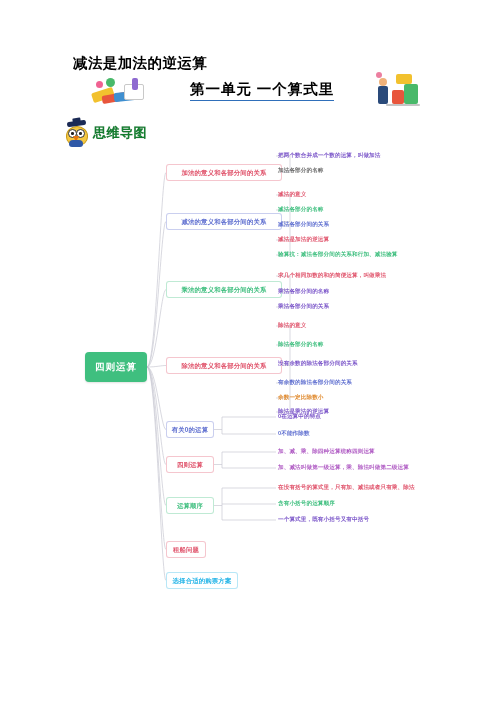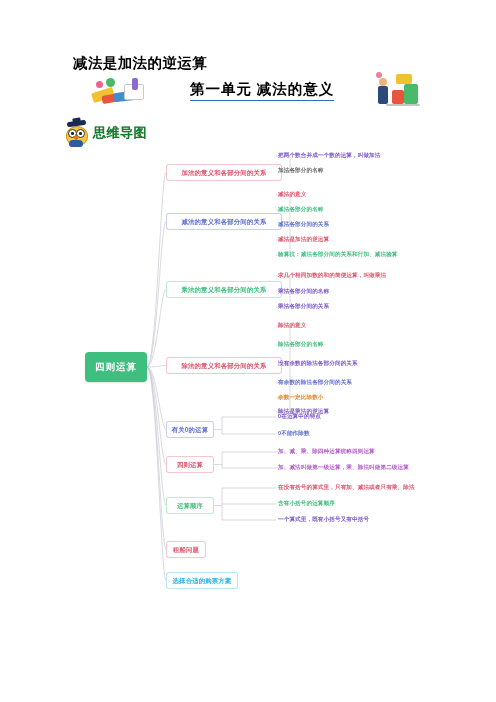--- a/index.html
+++ b/index.html
@@ -80,21 +80,21 @@
     font-family:"Liberation Sans","DejaVu Sans",sans-serif;
     font-weight:bold;
   }
 </style>
 </head>
 <body>
 
 <div class="page">
 
   <div class="doc-title">减法是加法的逆运算</div>
-  <div class="unit-title">第一单元  减法的意义</div>
+  <div class="unit-title">第一单元  一个算式里</div>
 
   <div class="clip-left">
     <i style="left:4px;top:14px;width:22px;height:10px;background:#f2c12e;transform:rotate(-18deg);"></i>
     <i style="left:14px;top:18px;width:24px;height:8px;background:#e8553c;transform:rotate(-10deg);"></i>
     <i style="left:26px;top:16px;width:22px;height:9px;background:#3f8fd0;transform:rotate(-6deg);"></i>
     <i style="left:36px;top:8px;width:18px;height:14px;background:#ffffff;border:1px solid #c9c9c9;"></i>
     <i style="left:18px;top:2px;width:9px;height:9px;background:#49b96a;border-radius:50%;"></i>
     <i style="left:8px;top:5px;width:7px;height:7px;background:#f06292;border-radius:50%;"></i>
     <i style="left:44px;top:2px;width:6px;height:12px;background:#8e6ad0;"></i>
   </div>

